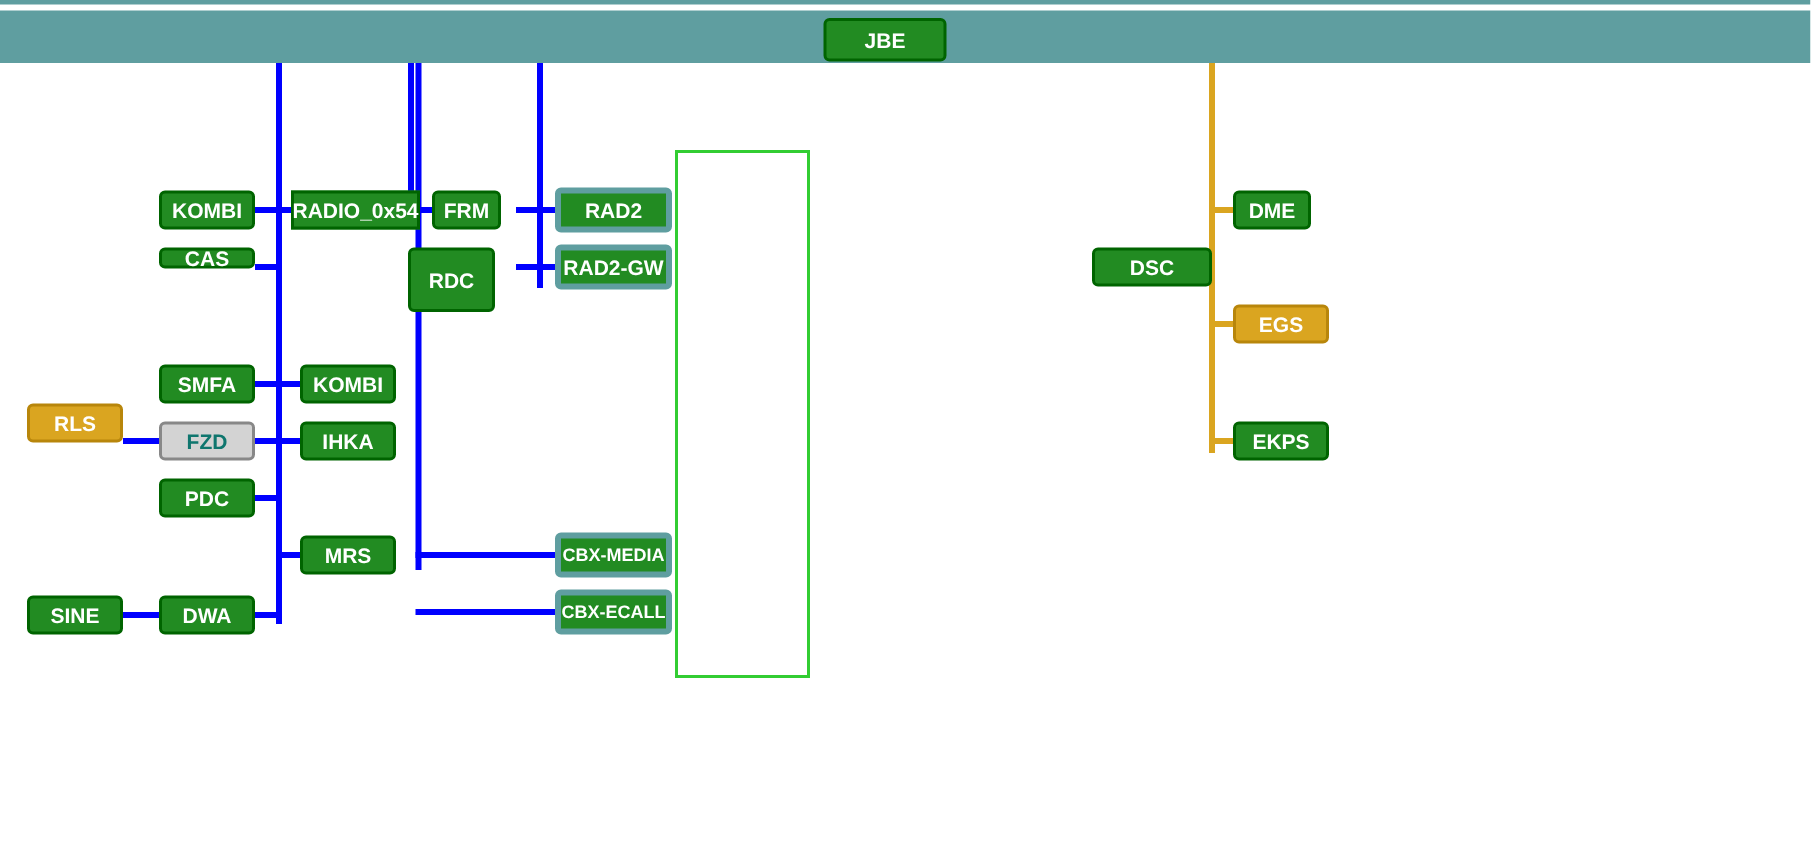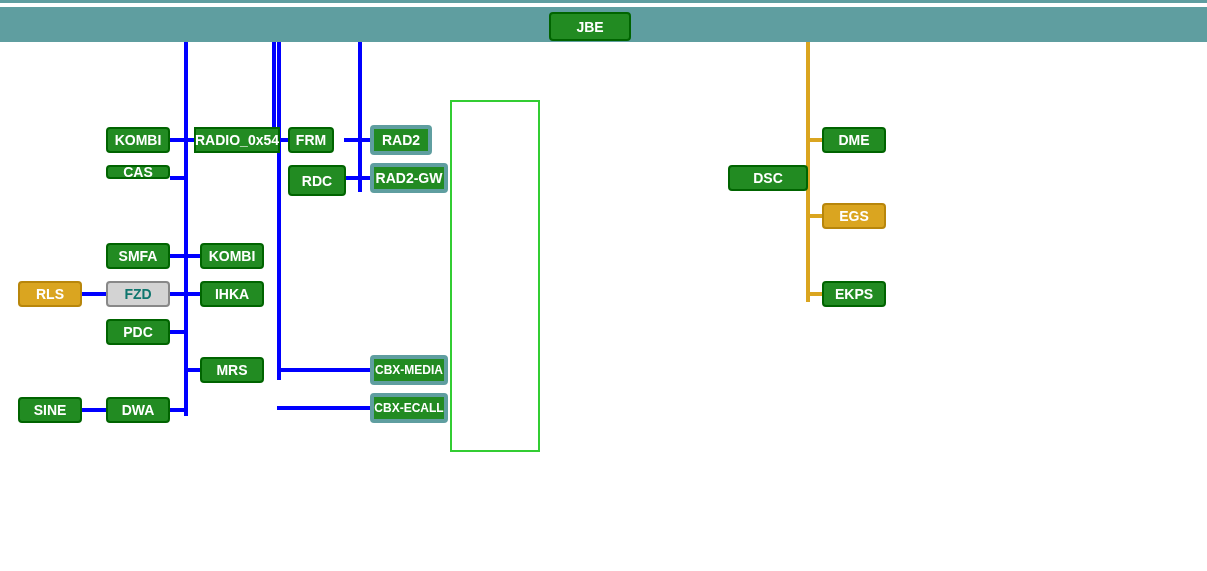--- a/index.html
+++ b/index.html
@@ -57,36 +57,36 @@
 <div class="lineGold" style="left:806px;top:214px;width:16px;height:4px"></div>
 <div class="lineGold" style="left:806px;top:292px;width:16px;height:4px"></div>
 
 <div class="node green" style="left:106px;top:127px;width:64px;height:26px">KOMBI</div>
 <div class="node green" style="left:106px;top:165px;width:64px;height:14px">CAS</div>
 <div class="node green" style="left:106px;top:243px;width:64px;height:26px">SMFA</div>
 <div class="node grey" style="left:106px;top:281px;width:64px;height:26px">FZD</div>
 <div class="node green" style="left:106px;top:319px;width:64px;height:26px">PDC</div>
 <div class="node green" style="left:106px;top:397px;width:64px;height:26px">DWA</div>
 
-<div class="node gold" style="left:18px;top:281px;width:64px;height:26px">RLS</div>
+<div class="node gold" style="left:18px;top:269px;width:64px;height:26px">RLS</div>
 <div class="node green" style="left:18px;top:397px;width:64px;height:26px">SINE</div>
 
 <div class="node green" style="left:194px;top:127px;width:86px;height:26px;border-radius:0">RADIO_0x54</div>
 <div class="node green" style="left:200px;top:243px;width:64px;height:26px">KOMBI</div>
 <div class="node green" style="left:200px;top:281px;width:64px;height:26px">IHKA</div>
 <div class="node green" style="left:200px;top:357px;width:64px;height:26px">MRS</div>
 
 <div class="node green" style="left:288px;top:127px;width:46px;height:26px">FRM</div>
-<div class="node green" style="left:288px;top:165px;width:58px;height:31px">RDC</div>
+<div class="node green" style="left:272px;top:165px;width:58px;height:43px">RDC</div>
 
 <div class="panel" style="left:450px;top:100px;width:90px;height:352px"></div>
 
-<div class="node tealframe" style="left:370px;top:125px;width:62px;height:30px">RAD2</div>
+<div class="node tealframe" style="left:370px;top:125px;width:78px;height:30px">RAD2</div>
 <div class="node tealframe" style="left:370px;top:163px;width:78px;height:30px">RAD2-GW</div>
 <div class="node tealframe" style="left:370px;top:355px;width:78px;height:30px;font-size:12px">CBX-MEDIA</div>
 <div class="node tealframe" style="left:370px;top:393px;width:78px;height:30px;font-size:12px">CBX-ECALL</div>
 
 <div class="node green" style="left:728px;top:165px;width:80px;height:26px">DSC</div>
-<div class="node green" style="left:822px;top:127px;width:64px;height:26px">DME</div>
+<div class="node green" style="left:822px;top:127px;width:52px;height:26px">DME</div>
 <div class="node gold" style="left:822px;top:203px;width:64px;height:26px">EGS</div>
 <div class="node green" style="left:822px;top:281px;width:64px;height:26px">EKPS</div>
 
 </div>
 
 </body></html>

